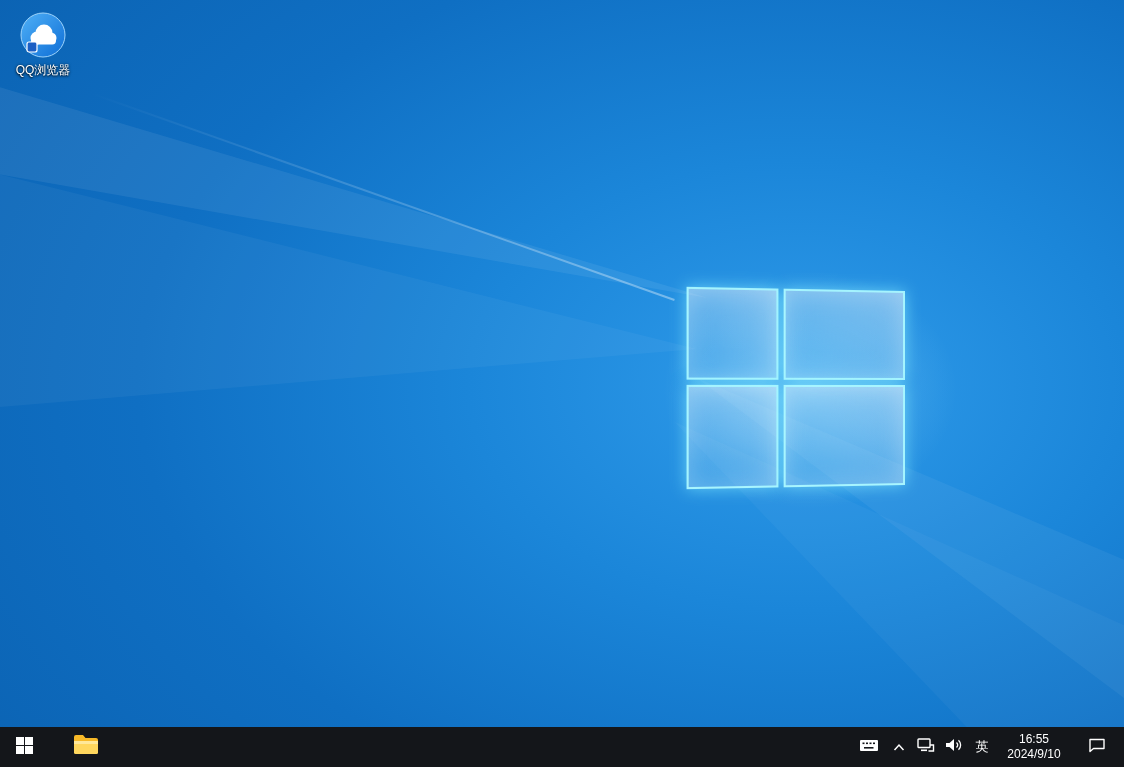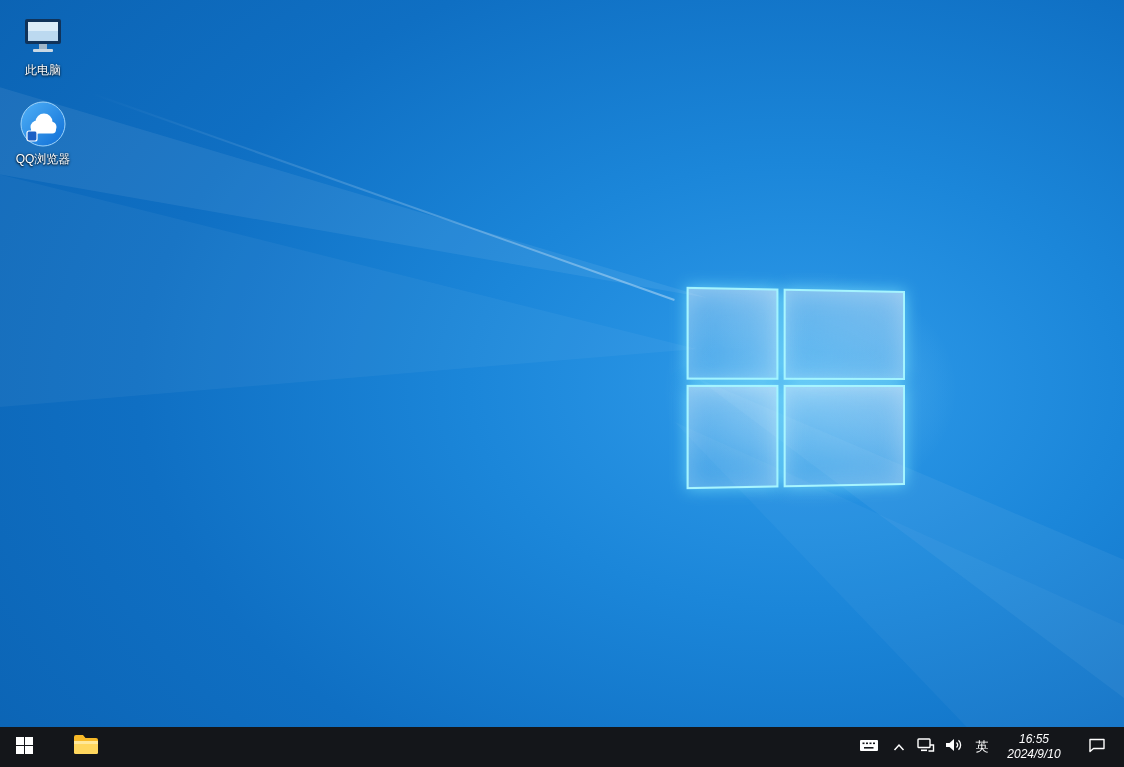--- a/index.html
+++ b/index.html
@@ -84,21 +84,21 @@
   }
   .kb-item { width: 34px; }
   .chevron-item { width: 26px; }
   .net-item { width: 28px; }
   .vol-item { width: 28px; }
   .ime-item { width: 28px; font-size: 13px; }
   .clock-item {
     width: 76px; flex-direction: column; justify-content: center;
     font-size: 12px; line-height: 15px;
   }
-  .clock-item .time, .clock-item .date { text-align: center; font-style: italic; }
+  .clock-item .time, .clock-item .date { text-align: center; }
   .action-item { width: 42px; margin-left: 4px; }
 </style>
 </head>
 <body>
 
 <div class="desktop">
   <div class="beam beam-a"></div>
   <div class="beam beam-b"></div>
   <div class="beam beam-c"></div>
   <div class="beam beam-d"></div>
@@ -106,32 +106,20 @@
   <div class="logo-glow"></div>
   <div class="win-logo">
     <div class="pane"></div>
     <div class="pane"></div>
     <div class="pane"></div>
     <div class="pane"></div>
   </div>
 
   <div class="icon-column">
 
-    <div class="dicon">
-      <div class="art">
-        <svg width="46" height="46" viewBox="0 0 46 46">
-          <rect x="5" y="7" width="36" height="25" rx="2" fill="#10335a"></rect>
-          <rect x="8" y="10" width="30" height="19" fill="#bcd9f0"></rect>
-          <rect x="8" y="10" width="30" height="9" fill="#dcedf9"></rect>
-          <rect x="19" y="32" width="8" height="5" fill="#9fb6c9"></rect>
-          <rect x="13" y="37" width="20" height="3" rx="1" fill="#c9d8e4"></rect>
-        </svg>
-      </div>
-      <div class="label">此电脑</div>
-    </div>
 
 
     <div class="dicon">
       <div class="art">
         <svg width="48" height="48" viewBox="0 0 48 48">
           <defs>
             <linearGradient id="qg" x1="0" y1="0" x2="1" y2="1">
               <stop offset="0" stop-color="#4fb0f7"></stop>
               <stop offset="1" stop-color="#0e6ed6"></stop>
             </linearGradient>

